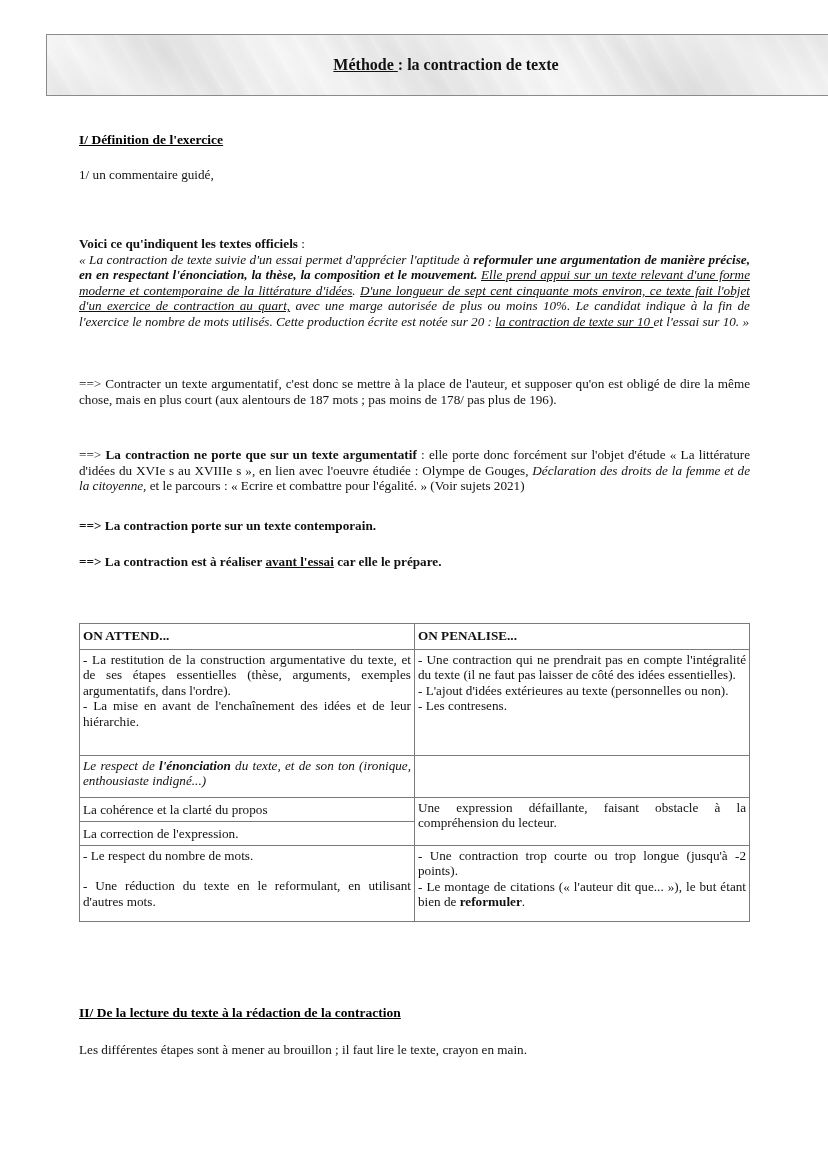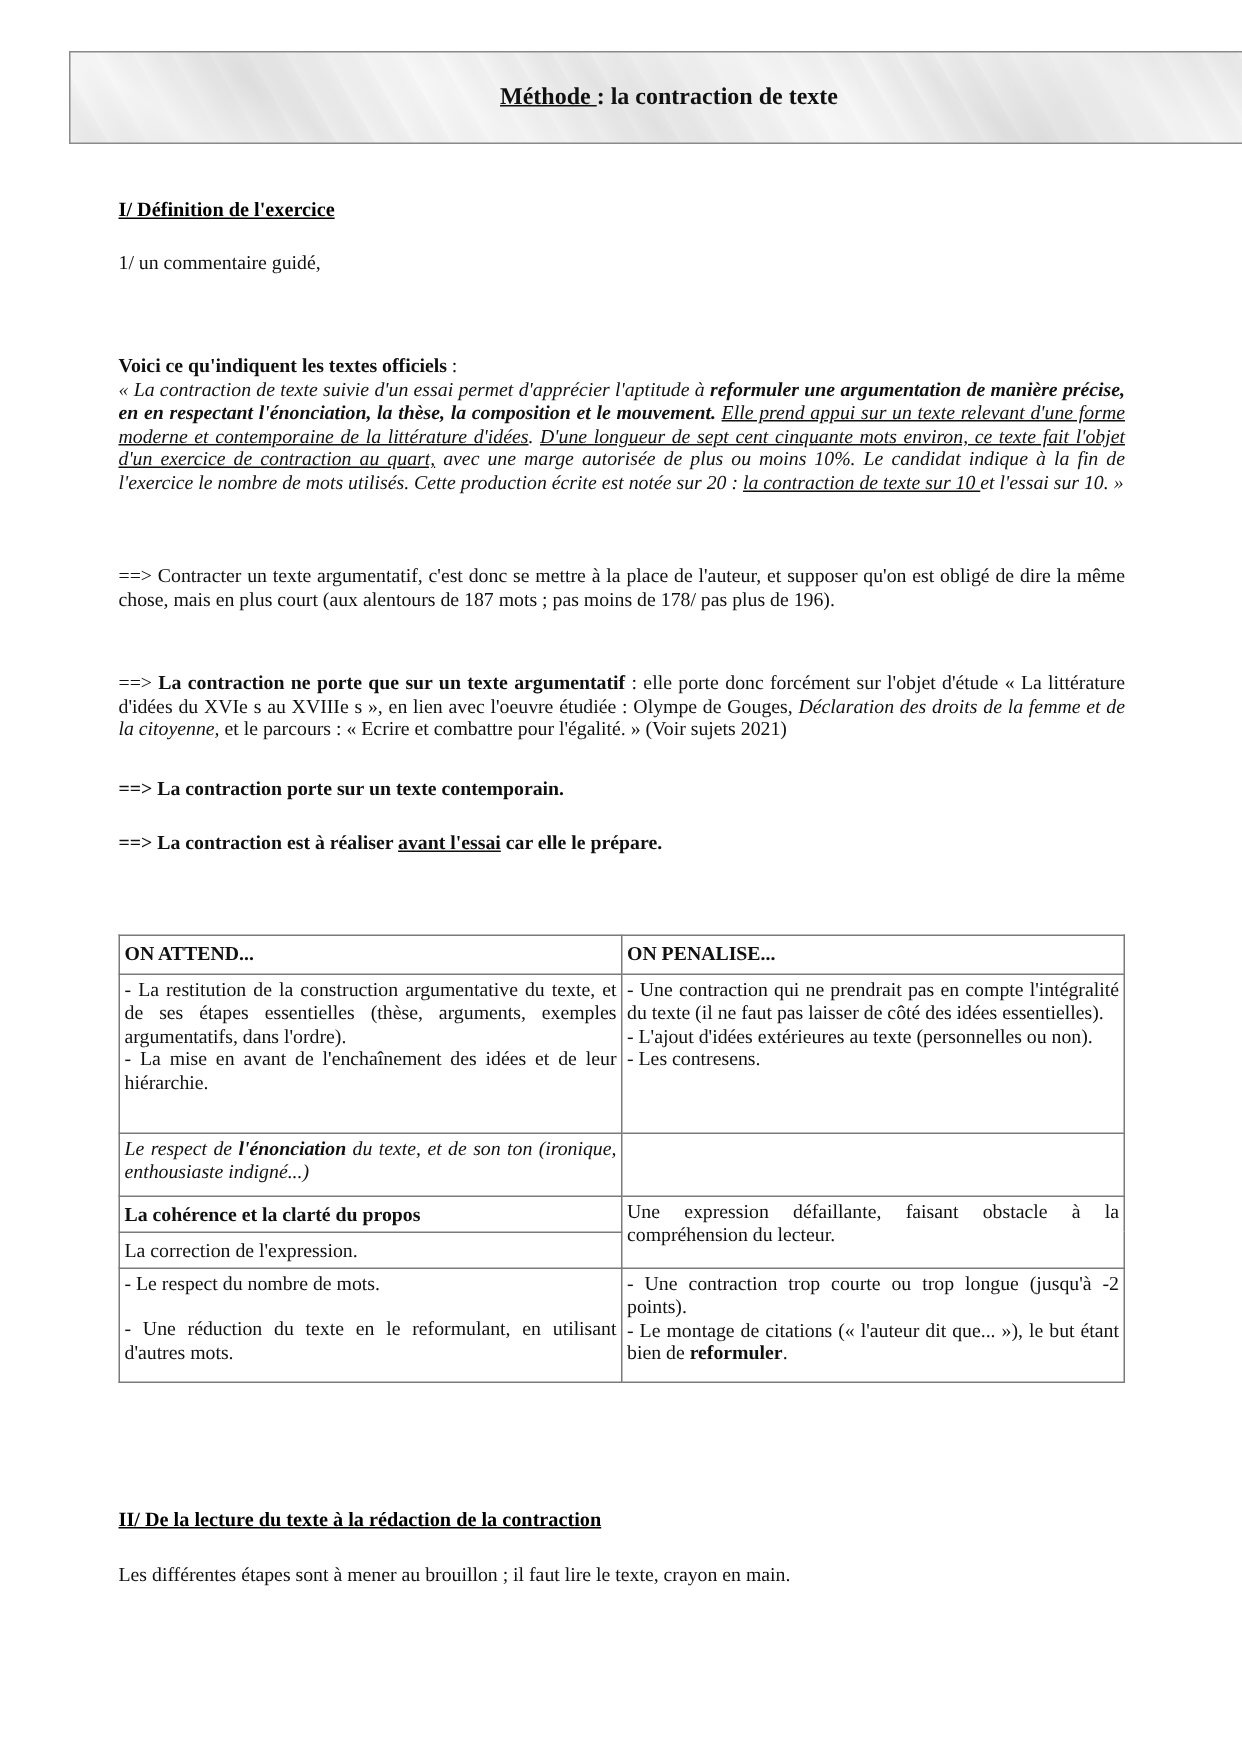--- a/index.html
+++ b/index.html
@@ -90,21 +90,21 @@
       <div>- Une contraction qui ne prendrait pas en compte l'intégralité du texte (il ne faut pas laisser de côté des idées essentielles).</div>
       <div>- L'ajout d'idées extérieures au texte (personnelles ou non).</div>
       <div>- Les contresens.</div>
     </td>
   </tr>
   <tr style="height:42px;font-style:italic;">
     <td class="just"><span>Le respect de </span><span class="bold">l'énonciation</span><span> du texte, et de son ton (ironique, enthousiaste indigné...)</span></td>
     <td></td>
   </tr>
   <tr style="height:24px;">
-    <td style="padding-top:4px;font-weight:bold;">La cohérence et la clarté du propos</td>
+    <td style="padding-top:4px;">La cohérence et la clarté du propos</td>
     <td class="just mid" rowspan="2">Une expression défaillante, faisant obstacle à la compréhension du lecteur.</td>
   </tr>
   <tr style="height:24px;">
     <td style="padding-top:4px;">La correction de l'expression.</td>
   </tr>
   <tr style="height:76px;">
     <td class="just">
       <div>- Le respect du nombre de mots.</div>
       <div style="height:15px;"></div>
       <div>- Une réduction du texte en le reformulant, en utilisant d'autres mots.</div>

